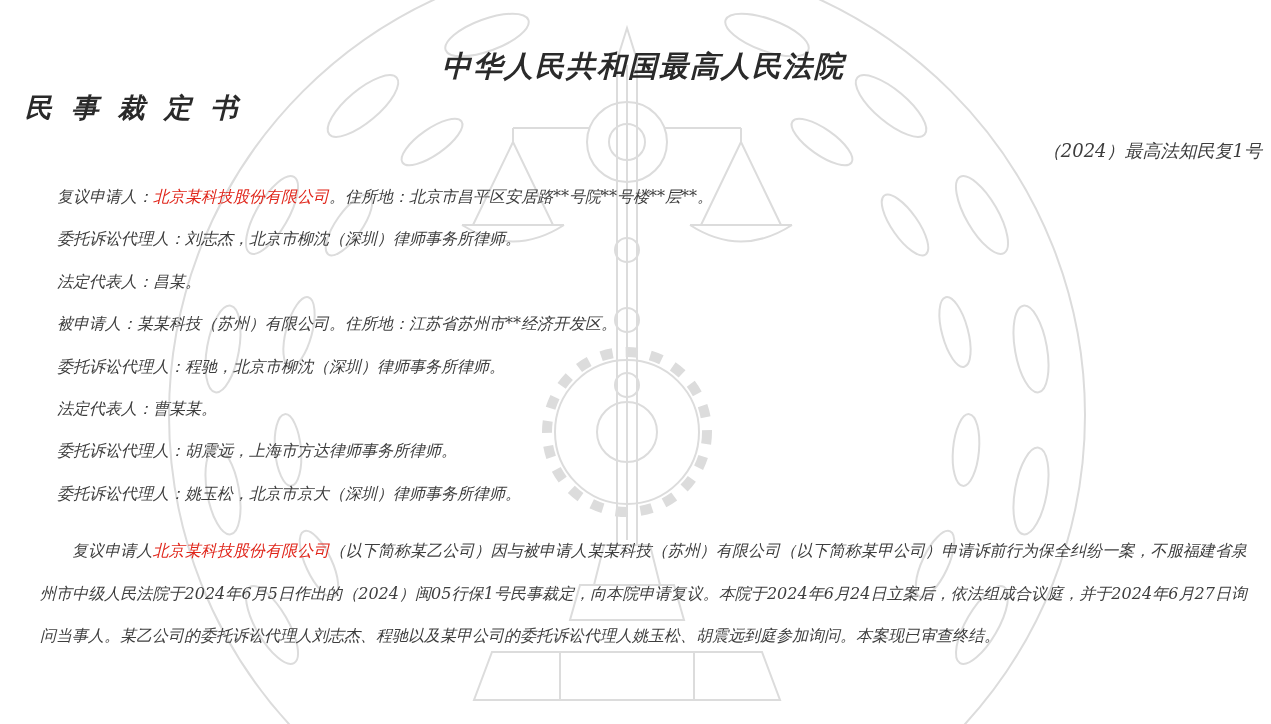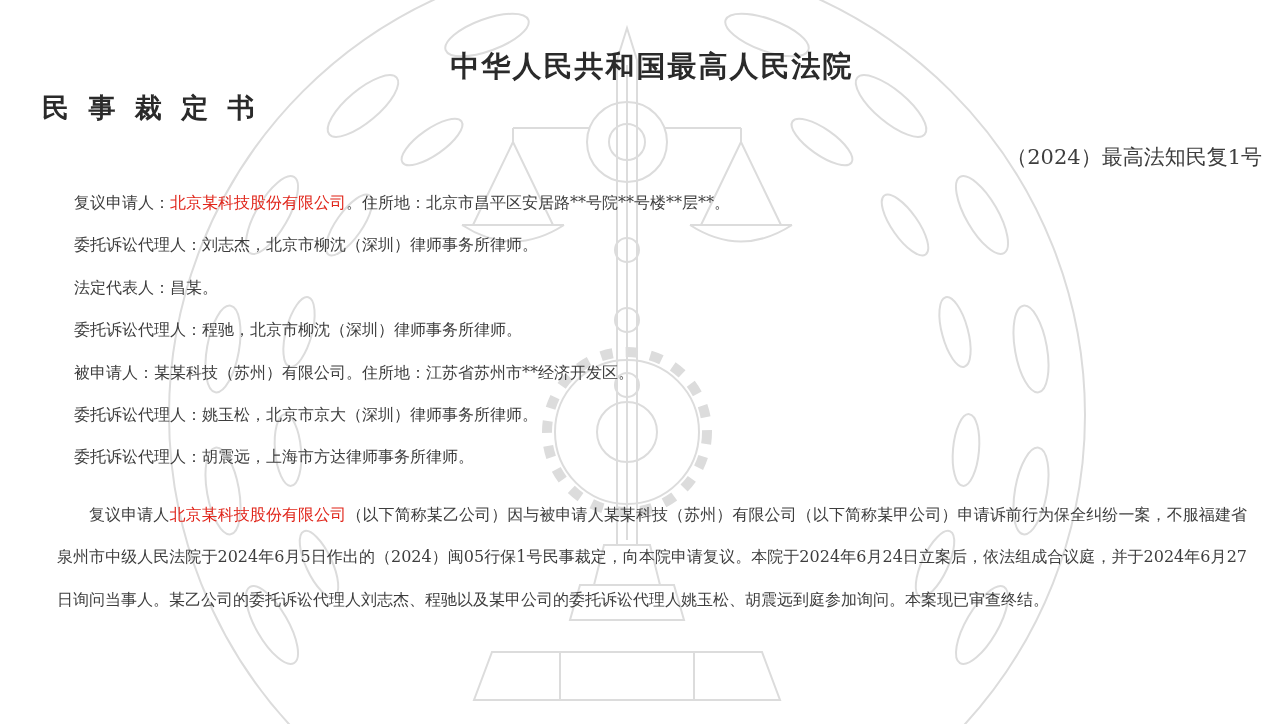--- a/index.html
+++ b/index.html
@@ -3,33 +3,33 @@
 <meta charset="utf-8">
 <style>
   html,body{margin:0;padding:0;background:#ffffff;}
   body{
     width:1271px;height:724px;overflow:hidden;
     font-family:"DejaVu Serif","Liberation Serif",serif;
     color:#3d3d3d;
   }
   .page{position:relative;width:1271px;height:724px;background:#ffffff;}
   .watermark{position:absolute;left:0;top:0;width:1271px;height:724px;z-index:0;}
-  .content{position:relative;z-index:1;padding:50px 9px 0 42px;}
+  .content{position:relative;z-index:1;padding:50px 9px 0 25px;font-style:italic;}
   .court-title{
     margin:0;text-align:center;
     font-family:"DejaVu Sans","Liberation Sans",sans-serif;
     font-weight:700;font-size:29px;line-height:32px;letter-spacing:2px;color:#2a2a2a;
   }
   .doc-title{
     margin:10px 0 0 0;text-align:left;
     font-family:"DejaVu Sans","Liberation Sans",sans-serif;
     font-weight:700;font-size:27px;line-height:32px;letter-spacing:5px;color:#2a2a2a;
   }
   .case-number{
-    margin-top:20px;text-align:right;font-size:21px;line-height:26px;color:#3d3d3d;
+    margin-top:14px;text-align:right;font-size:18px;line-height:26px;color:#3d3d3d;
   }
   .body-text{margin-top:12px;font-size:16px;line-height:42.4px;}
   .party-line{text-indent:2em;white-space:nowrap;}
   .main-paragraph{margin:15px;text-indent:2em;text-align:justify;}
   .red{color:#e0251a;}
 </style>
 </head>
 <body>
 
 <div class="page">
@@ -94,26 +94,27 @@
     <div class="case-number">（2024）最高法知民复1号</div>
 
     <div class="body-text">
 
       <div class="party-line"><span>复议申请人：</span><span class="red">北京某科技股份有限公司</span><span>。住所地：北京市昌平区安居路**号院**号楼**层**。</span></div>
 
       <div class="party-line"><span>委托诉讼代理人：刘志杰，北京市柳沈（深圳）律师事务所律师。</span></div>
 
       <div class="party-line"><span>法定代表人：昌某。</span></div>
 
+      <div class="party-line"><span>被申请人：某某科技（苏州）有限公司。住所地：江苏省苏州市**经济开发区。</span></div>
+
       <div class="party-line"><span>委托诉讼代理人：程驰，北京市柳沈（深圳）律师事务所律师。</span></div>
 
-      <div class="party-line"><span>被申请人：某某科技（苏州）有限公司。住所地：江苏省苏州市**经济开发区。</span></div>
+      <div class="party-line"><span>法定代表人：曹某某。</span></div>
 
+      <div class="party-line"><span>委托诉讼代理人：胡震远，上海市方达律师事务所律师。</span></div>
 
       <div class="party-line"><span>委托诉讼代理人：姚玉松，北京市京大（深圳）律师事务所律师。</span></div>
-
-      <div class="party-line"><span>委托诉讼代理人：胡震远，上海市方达律师事务所律师。</span></div>
 
       <p class="main-paragraph"><span>复议申请人</span><span class="red">北京某科技股份有限公司</span><span>（以下简称某乙公司）因与被申请人某某科技（苏州）有限公司（以下简称某甲公司）申请诉前行为保全纠纷一案，不服福建省泉州市中级人民法院于2024年6月5日作出的（2024）闽05行保1号民事裁定，向本院申请复议。本院于2024年6月24日立案后，依法组成合议庭，并于2024年6月27日询问当事人。某乙公司的委托诉讼代理人刘志杰、程驰以及某甲公司的委托诉讼代理人姚玉松、胡震远到庭参加询问。本案现已审查终结。</span></p>
 
     </div>
   </div>
 </div>
 
 </body></html>

